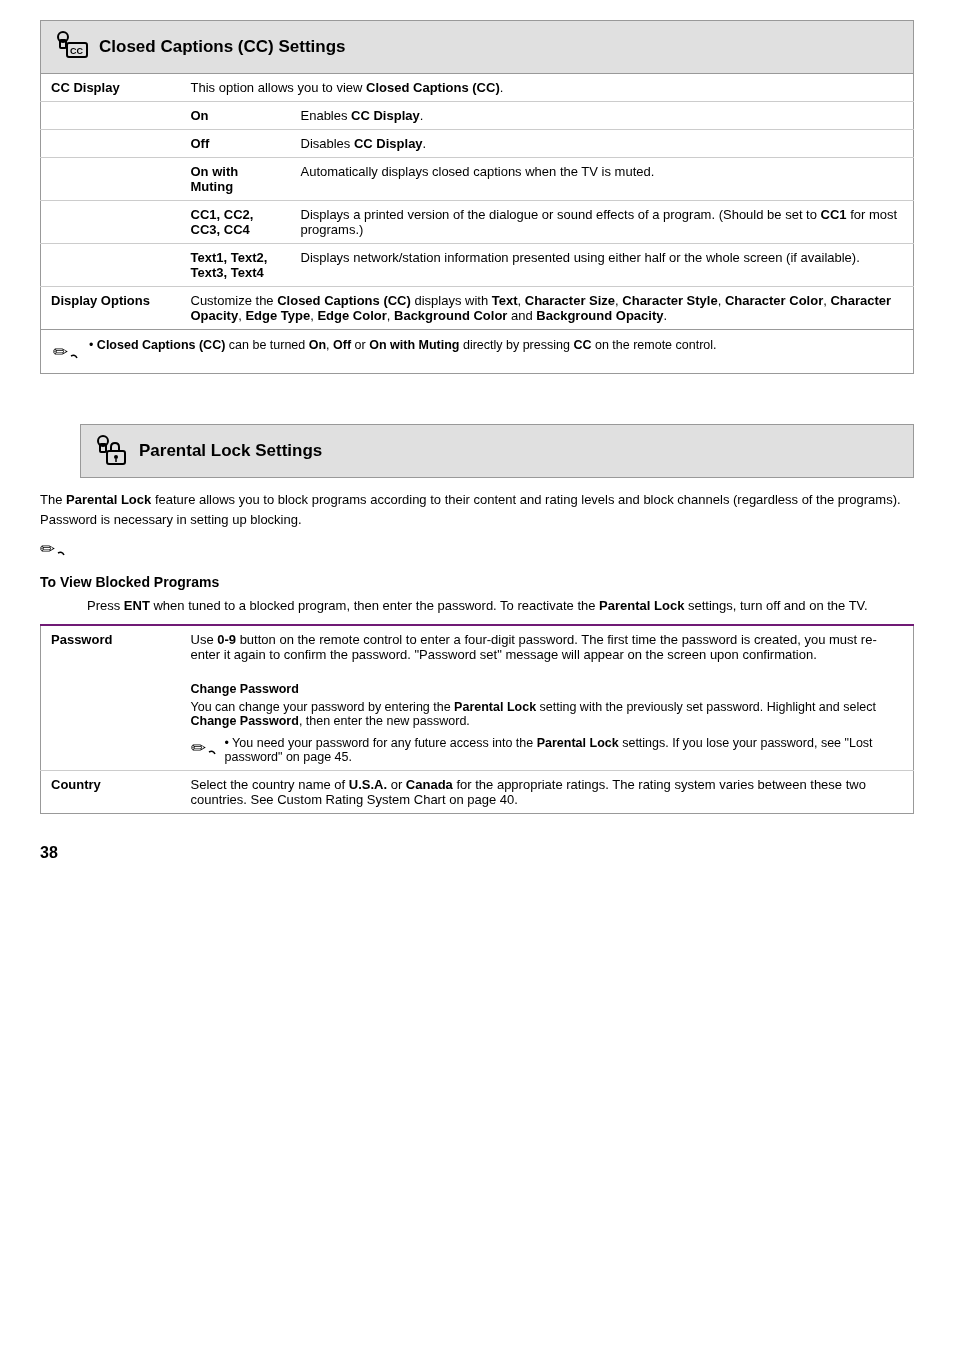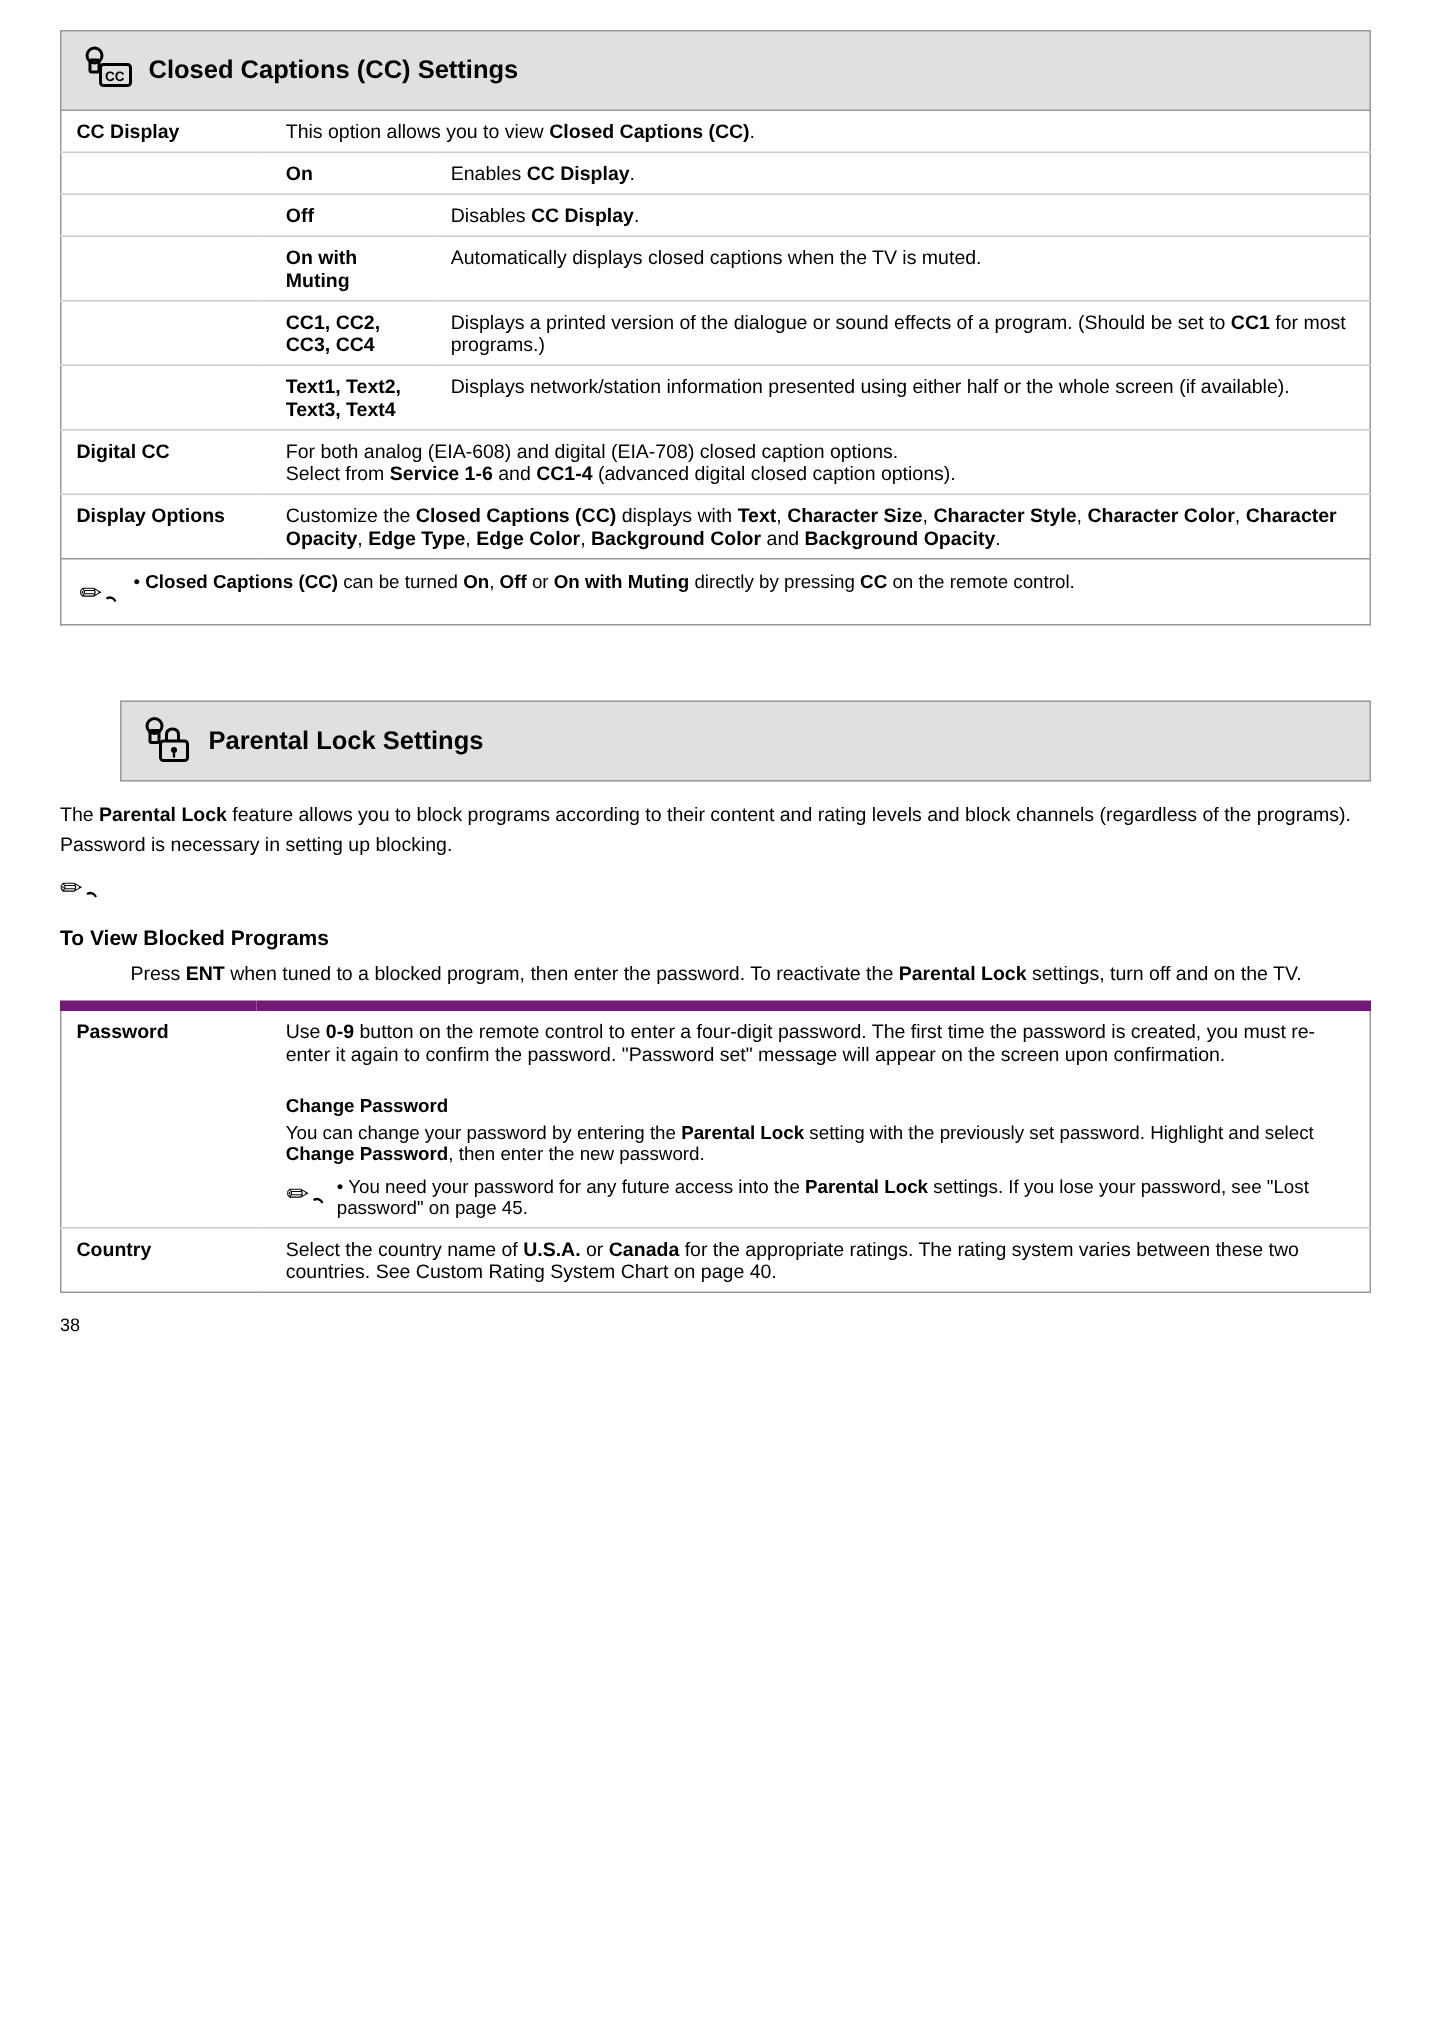--- a/index.html
+++ b/index.html
@@ -101,23 +101,23 @@
     }
 
     .subsection-para {
       font-size: 13px;
       line-height: 1.5;
       margin-bottom: 8px;
       margin-left: 47px;
     }
 
     .page-number {
-      font-size: 12px;
-      font-weight: normal;
-      margin-top: 14px;
+      font-size: 16px;
+      font-weight: bold;
+      margin-top: 30px;
     }
 
     b { font-weight: bold; }
 
     
     .password-note-inner {
       margin-top: 20px;
       font-size: 12.5px;
     }
 
@@ -170,24 +170,20 @@
       <td></td>
       <td class="col-sub-label" style="vertical-align:top"><b>CC1</b>, <b>CC2</b>,<br><b>CC3</b>, <b>CC4</b></td>
       <td class="col-desc">Displays a printed version of the dialogue or sound effects of a program. (Should be set to <b>CC1</b> for most programs.)</td>
     </tr>
     <tr>
       <td></td>
       <td class="col-sub-label" style="vertical-align:top"><b>Text1</b>, <b>Text2</b>,<br><b>Text3</b>, <b>Text4</b></td>
       <td class="col-desc">Displays network/station information presented using either half or the whole screen (if available).</td>
     </tr>
 
-    <tr>
-      <td class="col-label"><b>Digital CC</b></td>
-      <td colspan="2" class="col-full">For both analog (EIA-608) and digital (EIA-708) closed caption options.<br>Select from <b>Service 1-6</b> and <b>CC1-4</b> (advanced digital closed caption options).</td>
-    </tr>
 
     <tr>
       <td class="col-label"><b>Display Options</b></td>
       <td colspan="2" class="col-full">Customize the <b>Closed Captions (CC)</b> displays with <b>Text</b>, <b>Character Size</b>, <b>Character Style</b>, <b>Character Color</b>, <b>Character Opacity</b>, <b>Edge Type</b>, <b>Edge Color</b>, <b>Background Color</b> and <b>Background Opacity</b>.</td>
     </tr>
   </tbody>
 </table>
 
 <div class="note-box">
   <span class="note-icon">
@@ -229,21 +225,21 @@
   </span>
 </div>
 
 <div>
   <h3 class="subsection-title">To View Blocked Programs</h3>
   <p class="subsection-para">
     Press <b>ENT</b> when tuned to a blocked program, then enter the password. To reactivate the <b>Parental Lock</b> settings, turn off and on the TV.
   </p>
 </div>
 
-<table class="settings-table" style="border-top: 7px solid #701a75;">
+<table class="settings-table" style="border-top: 2px solid #701a75;">
   <tbody>
 
     <tr>
       <td class="col-label" style="vertical-align:top; width:130px;"><b>Password</b></td>
       <td class="col-full">
         Use <b>0-9</b> button on the remote control to enter a four-digit password. The first time the password is created, you must re-enter it again to confirm the password. "Password set" message will appear on the screen upon confirmation.
         <div class="password-note-inner">
           <p><b>Change Password</b></p>
           <p style="margin-top:4px;">You can change your password by entering the <b>Parental Lock</b> setting with the previously set password. Highlight and select <b>Change Password</b>, then enter the new password.</p>
           <div class="inner-note-box" style="margin-top:8px;">

